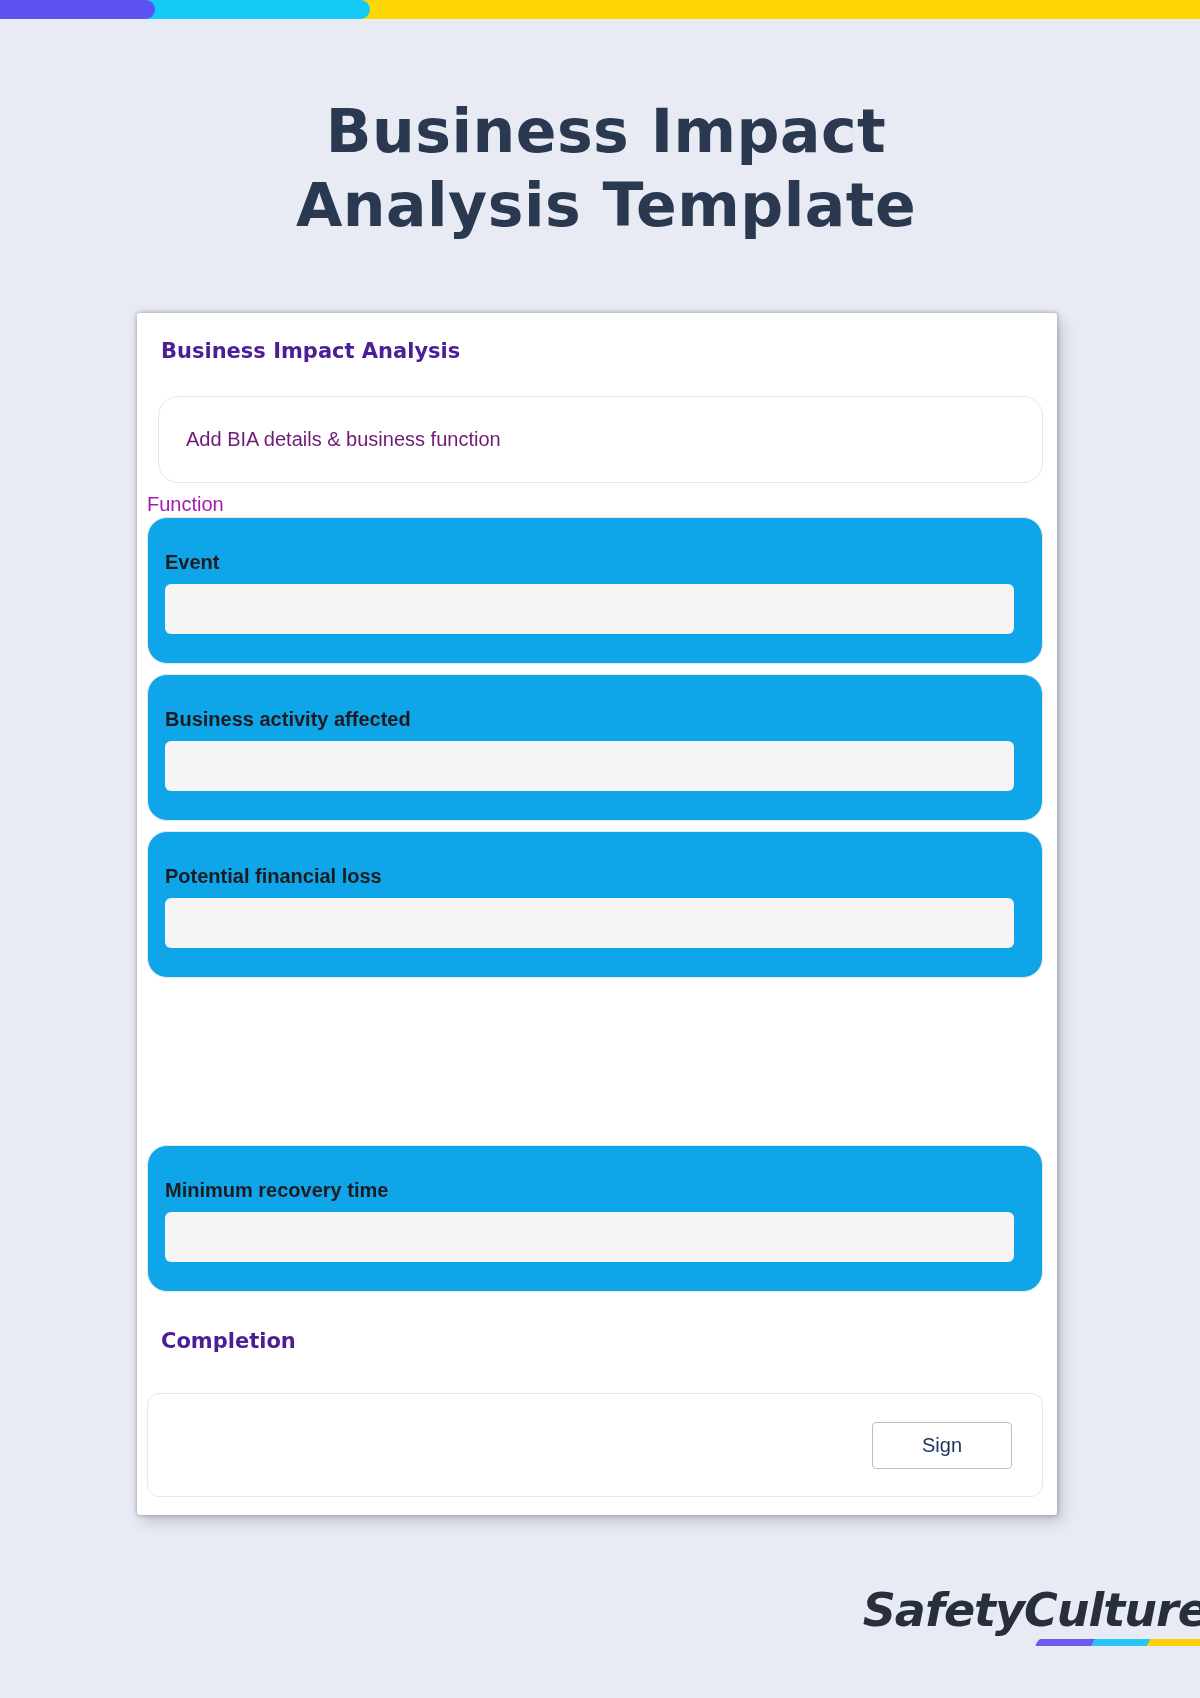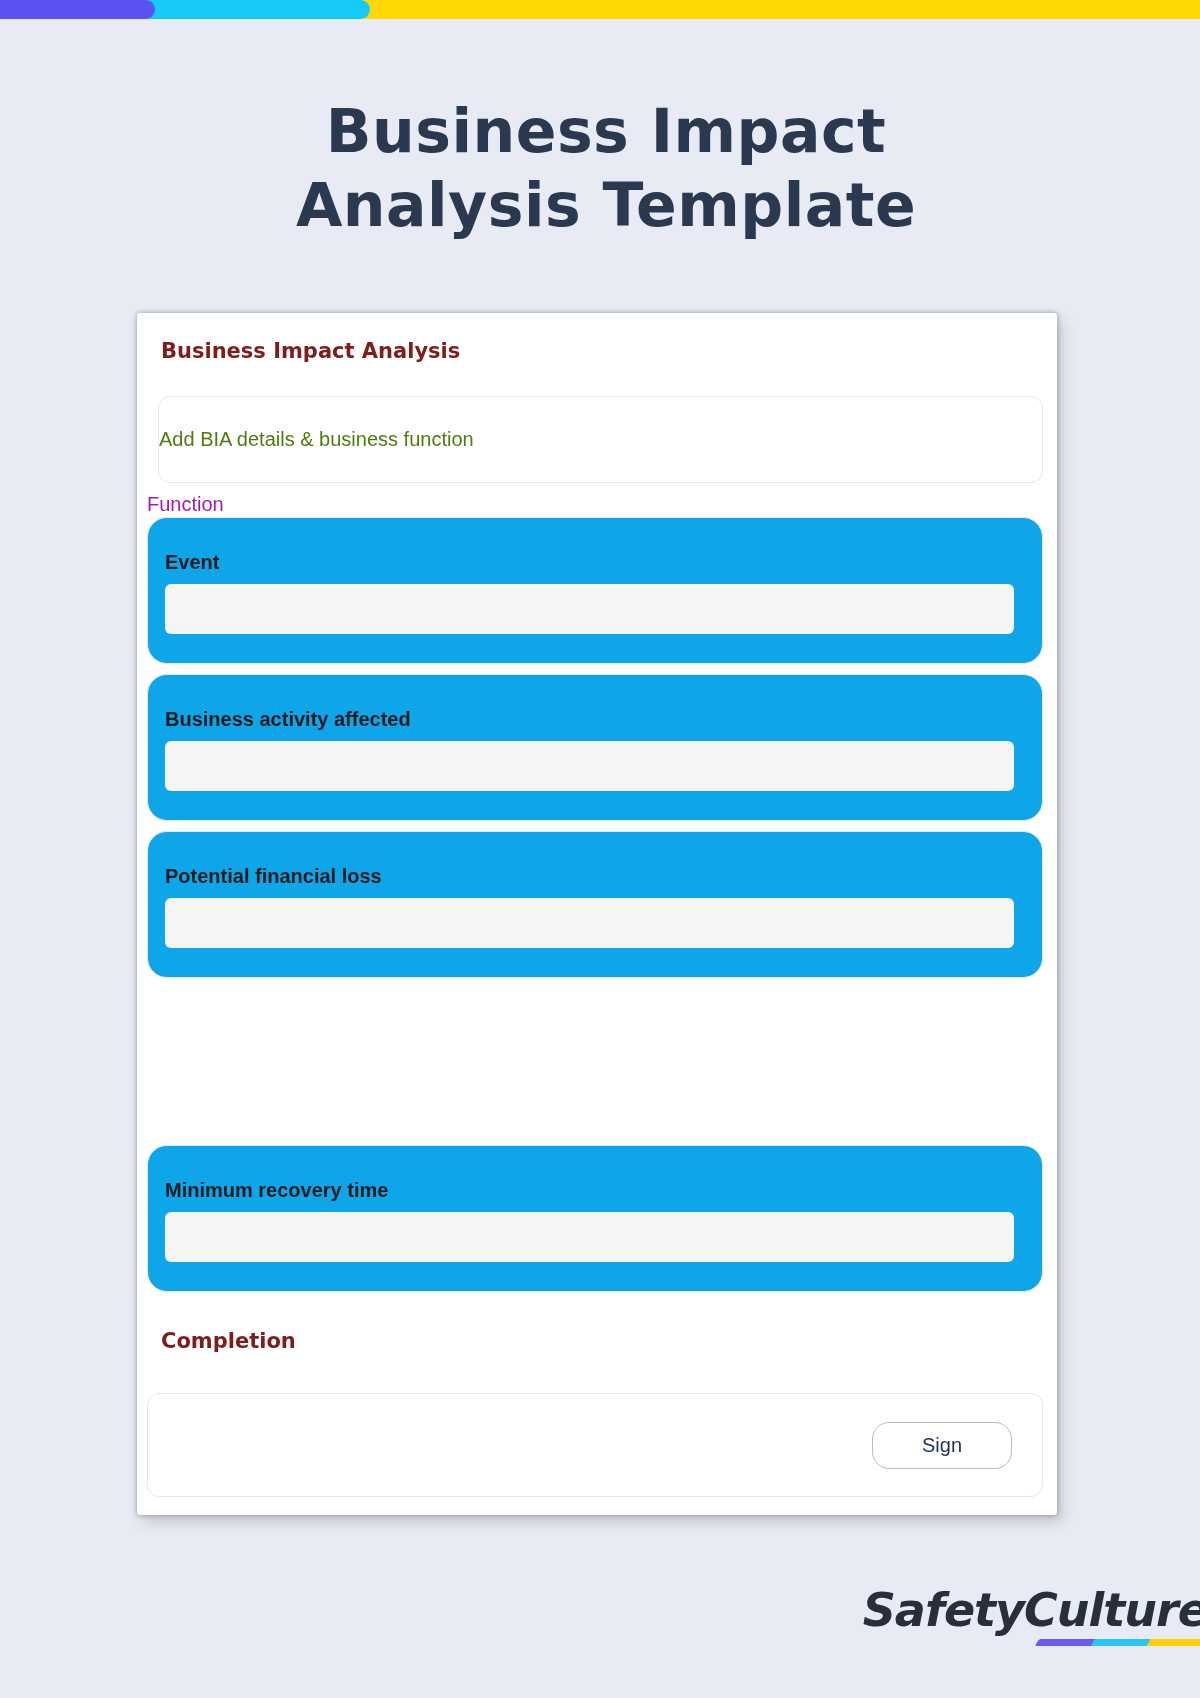--- a/index.html
+++ b/index.html
@@ -45,36 +45,37 @@
     border-radius: 3px;
     box-shadow: 0 0 5px rgba(105,110,125,0.65), 5px 7px 14px rgba(105,110,125,0.30);
   }
 
   .sheet-header {
     position: absolute;
     left: 24px;
     font-family: "DejaVu Sans", "Liberation Sans", sans-serif;
     font-weight: 700;
     font-size: 21px;
-    color: #7f1d1d;
+    color: #4c1d95;
   }
   .sheet-header.bia { top: 26px; }
   .sheet-header.completion { top: 1016px; }
 
   .intro-box {
     position: absolute;
     left: 21px; top: 83px;
     width: 885px; height: 87px;
     border: 1px solid #E8E8EA;
-    border-radius: 12px;
+    border-radius: 20px;
     background: #FFFFFF;
     display: flex;
     align-items: center;
-    font-size: 20px;
-    color: #4d7c0f;
+    padding-left: 27px;
+    font-size: 20px;
+    color: #701a75;
     cursor: text;
   }
 
   .function-label {
     position: absolute;
     left: 10px; top: 180px;
     font-size: 20px;
     color: #a21caf;
   }
 
@@ -123,21 +124,21 @@
     display: flex; align-items: center;
     font-size: 20px;
     color: #1D2430;
   }
   .sign-btn {
     position: absolute;
     right: 30px; top: 28px;
     width: 140px; height: 47px;
     background: #FFFFFF;
     border: 1px solid #B3BECF;
-    border-radius: 17px;
+    border-radius: 4px;
     font-family: "Liberation Sans", sans-serif;
     font-size: 20px;
     color: #1D3358;
     cursor: pointer;
   }
 
   
   .footer { position: absolute; top: 1583px; left: 8px; width: 1200px; text-align: right; }
   .logo-wrap { position: relative; display: inline-block; }
   .logo-text {

